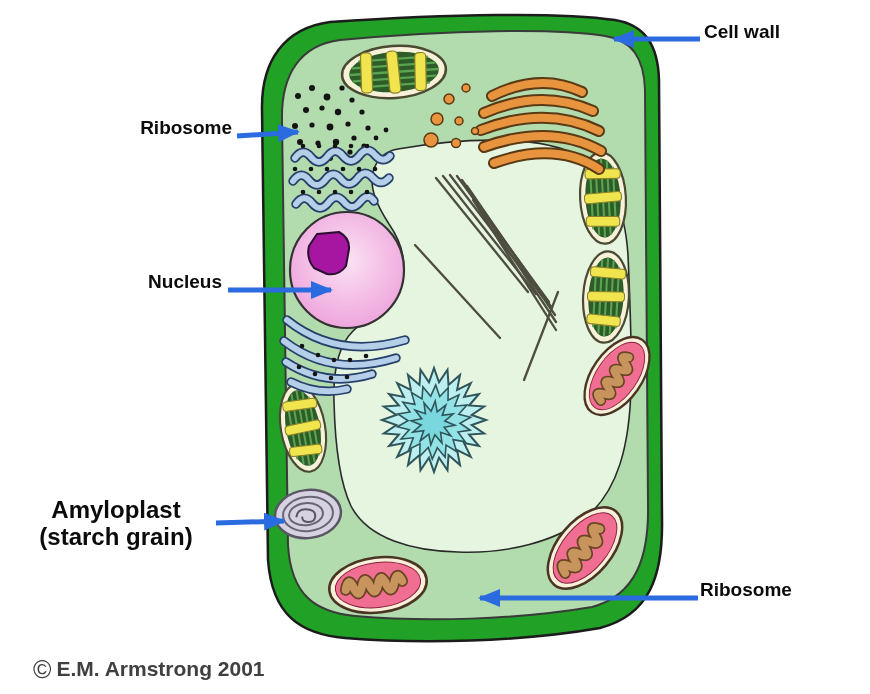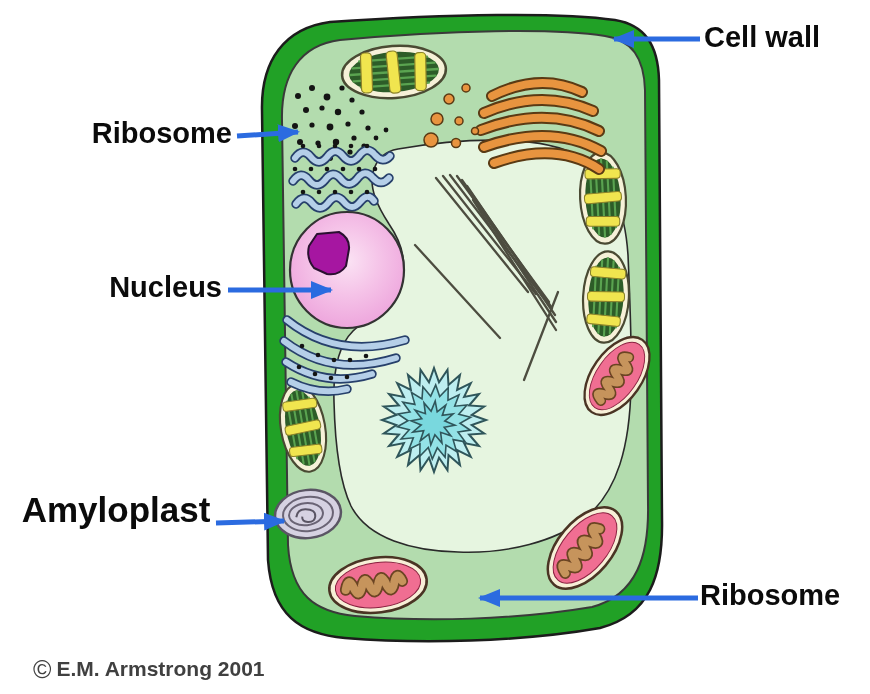--- a/index.html
+++ b/index.html
@@ -1,23 +1,23 @@
 <!DOCTYPE html>
 <html><head>
 <meta charset="utf-8">
 <style>
   html,body{margin:0;padding:0;background:#ffffff;}
   #stage{position:relative;width:870px;height:694px;background:#ffffff;overflow:hidden;
          font-family:"Liberation Sans",sans-serif;}
   #cell-svg{position:absolute;left:0;top:0;}
-  .label{position:absolute;font-weight:bold;color:#0b0b0b;font-size:29px;line-height:1.05;white-space:nowrap;}
+  .label{position:absolute;font-weight:bold;color:#0b0b0b;font-size:19px;line-height:1.05;white-space:nowrap;}
   #lbl-cellwall{left:704px;top:22px;}
   #lbl-ribosome{left:0;top:118px;width:232px;text-align:right;}
   #lbl-nucleus{left:0;top:272px;width:222px;text-align:right;}
-  #lbl-amyloplast{left:2px;top:496px;width:228px;text-align:center;font-size:35px;line-height:27px;}
+  #lbl-amyloplast{left:2px;top:496px;width:228px;text-align:center;font-size:24px;line-height:27px;}
   #lbl-cytoplasm{left:700px;top:580px;}
   #copyright{position:absolute;left:33px;top:655px;font-weight:bold;color:#404040;font-size:21px;}
   #copyright .sym{font-size:25px;vertical-align:-2px;margin-right:5px;font-weight:normal;}
   
   .er-o{fill:none;stroke:#27406b;stroke-width:9.5;stroke-linecap:round;}
   .er-i{fill:none;stroke:#b5cfe8;stroke-width:6;stroke-linecap:round;}
   .golgi-o{fill:none;stroke:#5a3a14;stroke-width:12;stroke-linecap:round;}
   .golgi-i{fill:none;stroke:#e8943f;stroke-width:8;stroke-linecap:round;}
   .dot{fill:#141414;}
   .needle{stroke:#4d4d40;stroke-width:2.3;stroke-linecap:round;fill:none;}
@@ -238,19 +238,20 @@
     <line class="arrow" x1="228" y1="290" x2="331" y2="290" marker-end="url(#ah)"></line>
     <line class="arrow" x1="216" y1="523" x2="284" y2="521" marker-end="url(#ah)"></line>
     <line class="arrow" x1="698" y1="598" x2="480" y2="598" marker-end="url(#ah)"></line>
   </svg>
 
   <div class="label" id="lbl-cellwall">Cell wall</div>
   <div class="label" id="lbl-nucleus">Nucleus</div>
   <div class="label" id="lbl-ribosome">Ribosome</div>
   <div class="label" id="lbl-amyloplast">
     <div>Amyloplast</div>
+    <div>(starch grain)</div>
   </div>
   <div class="label" id="lbl-cytoplasm">Ribosome</div>
 
   <div id="copyright">
     <span class="sym">©</span><span>E.M. Armstrong 2001</span>
   </div>
 </div>
 
 </body></html>

